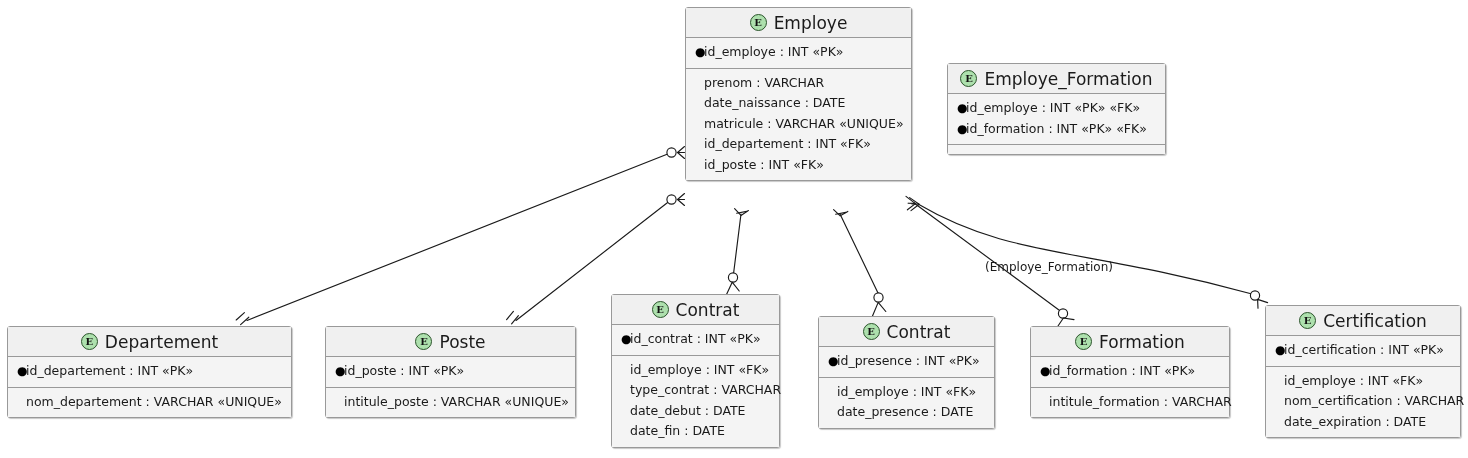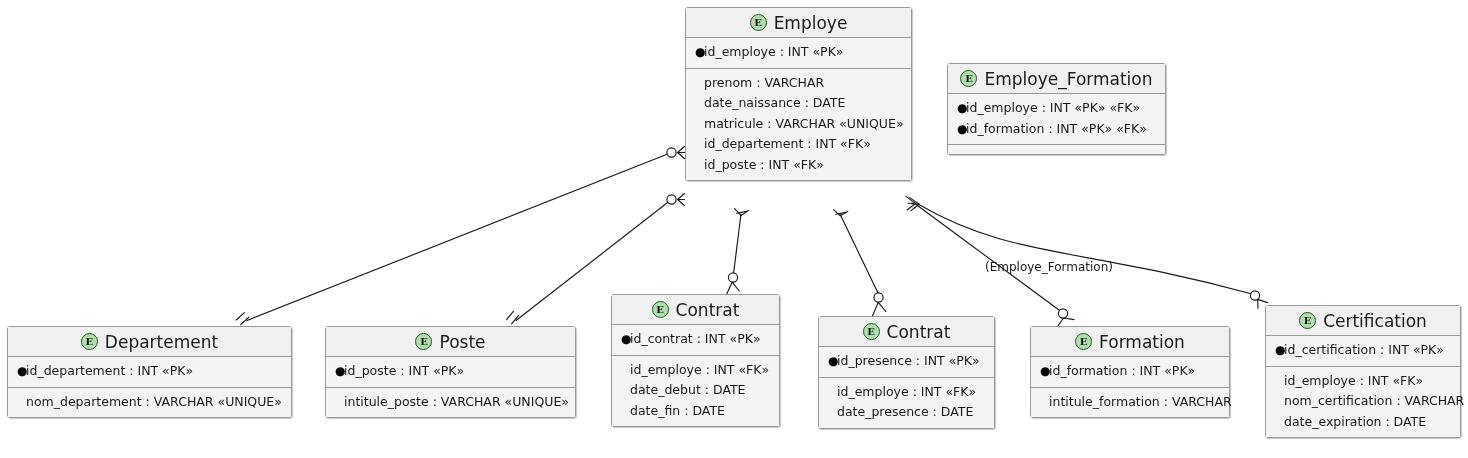--- a/index.html
+++ b/index.html
@@ -266,20 +266,24 @@
             <span class="txt">id_contrat : INT «PK»</span>
           </div>
         </div>
         <div class="ent-section attrs">
           <div class="attr">
             <span class="dot hidden">●</span>
             <span class="txt">id_employe : INT «FK»</span>
           </div>
           <div class="attr">
             <span class="dot hidden">●</span>
+            <span class="txt">type_contrat : VARCHAR</span>
+          </div>
+          <div class="attr">
+            <span class="dot hidden">●</span>
             <span class="txt">date_debut : DATE</span>
           </div>
           <div class="attr">
             <span class="dot hidden">●</span>
             <span class="txt">date_fin : DATE</span>
           </div>
         </div>
       </div>
       <div class="entity" style="left: 818px; top: 316px; width: 177px;">
         <div class="ent-header">

